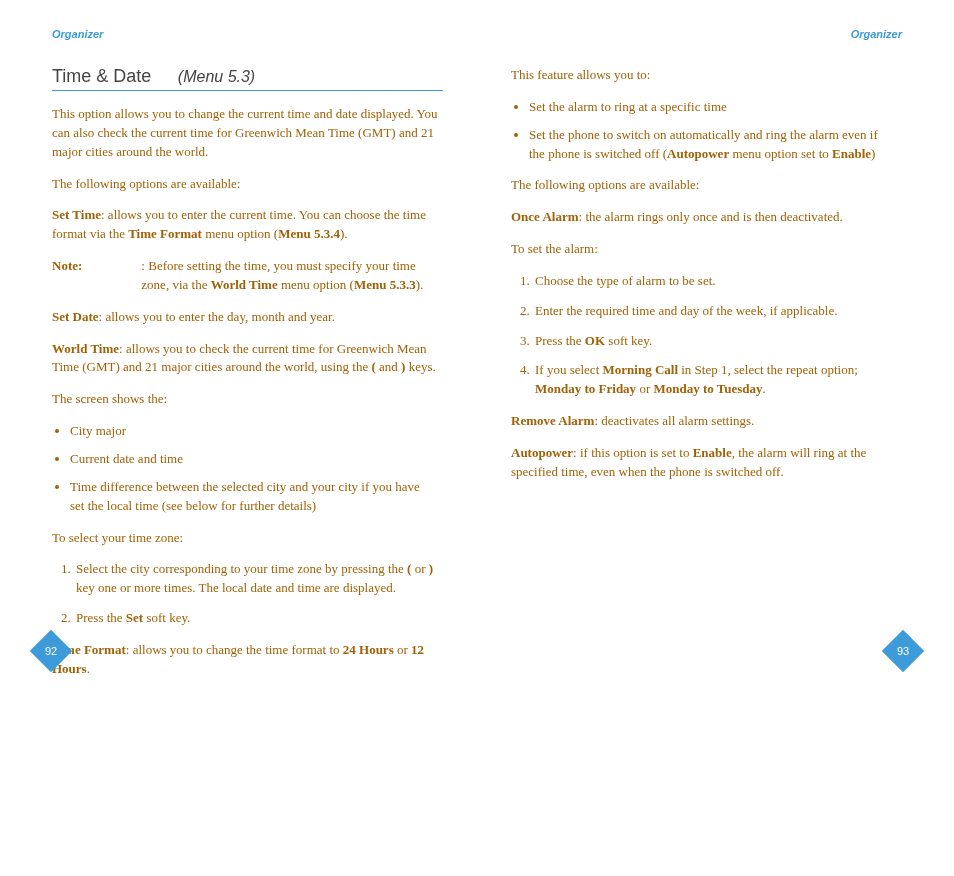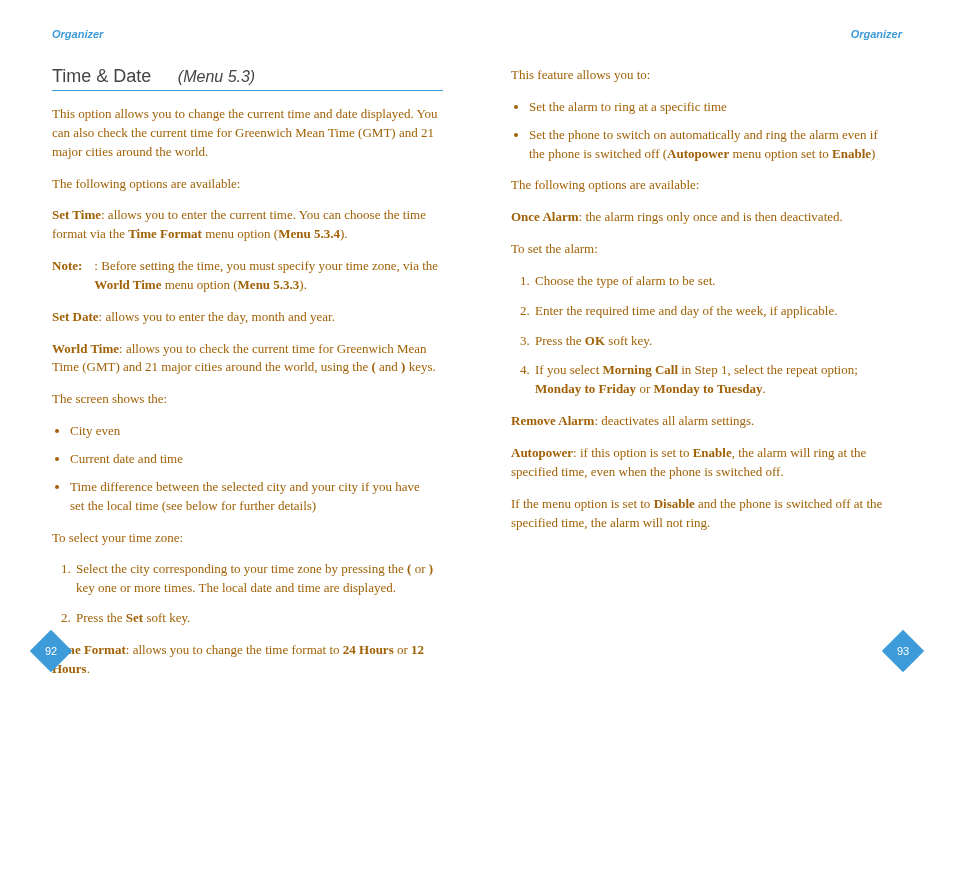--- a/index.html
+++ b/index.html
@@ -51,20 +51,21 @@
     font-family: Liberation Serif, serif;
   }
   .body p { margin: 0 0 13px 0; }
   .body ul { margin: 0 18px 13px 0; padding-left: 18px; }
   .body ul li { margin-bottom: 9px; }
   .body ol { margin: 0 0 13px 0; padding-left: 22px; }
   .body ol li { margin-bottom: 11px; padding-left: 2px; }
   .note {
     display: flex;
     margin-bottom: 13px;
+    gap: 47px;
   }
   .note-label { font-weight: bold; white-space: nowrap; }
   .note-body { margin-left: 12px; }
   .b { font-weight: bold; }
   .pagenum {
     position: absolute;
     bottom: 18px;
     width: 30px;
     height: 30px;
     background: #3c9bd8;
@@ -111,21 +112,21 @@
     <p>
       <span class="b">Set Date</span><span>: allows you to enter the day, month and year.</span>
     </p>
 
     <p>
       <span class="b">World Time</span><span>: allows you to check the current time for Greenwich Mean Time (GMT) and 21 major cities around the world, using the </span><span class="keycap">(</span><span> and </span><span class="keycap">)</span><span> keys.</span>
     </p>
 
     <p>The screen shows the:</p>
     <ul>
-      <li>City even</li>
+      <li>City major</li>
       <li>Current date and time</li>
       <li>Time difference between the selected city and your city if you have set the local time (see below for further details)</li>
     </ul>
 
     <p>To select your time zone:</p>
     <ol>
       <li>
         <span>Select the city corresponding to your time zone by pressing the </span><span class="keycap">(</span><span> or </span><span class="keycap">)</span><span> key one or more times. The local date and time are displayed.</span>
       </li>
       <li>
@@ -175,21 +176,18 @@
     </ol>
 
     <p>
       <span class="b">Remove Alarm</span><span>: deactivates all alarm settings.</span>
     </p>
 
     <p>
       <span class="b">Autopower</span><span>: if this option is set to </span><span class="b">Enable</span><span>, the alarm will ring at the specified time, even when the phone is switched off.</span>
     </p>
 
-    <p>
-      <span>If the menu option is set to </span><span class="b">Disable</span><span> and the phone is switched off at the specified time, the alarm will not ring.</span>
-    </p>
   </div>
 
   <div class="pagenum">
       <span>93</span>
     </div>
 </div>
 
 </body></html>

